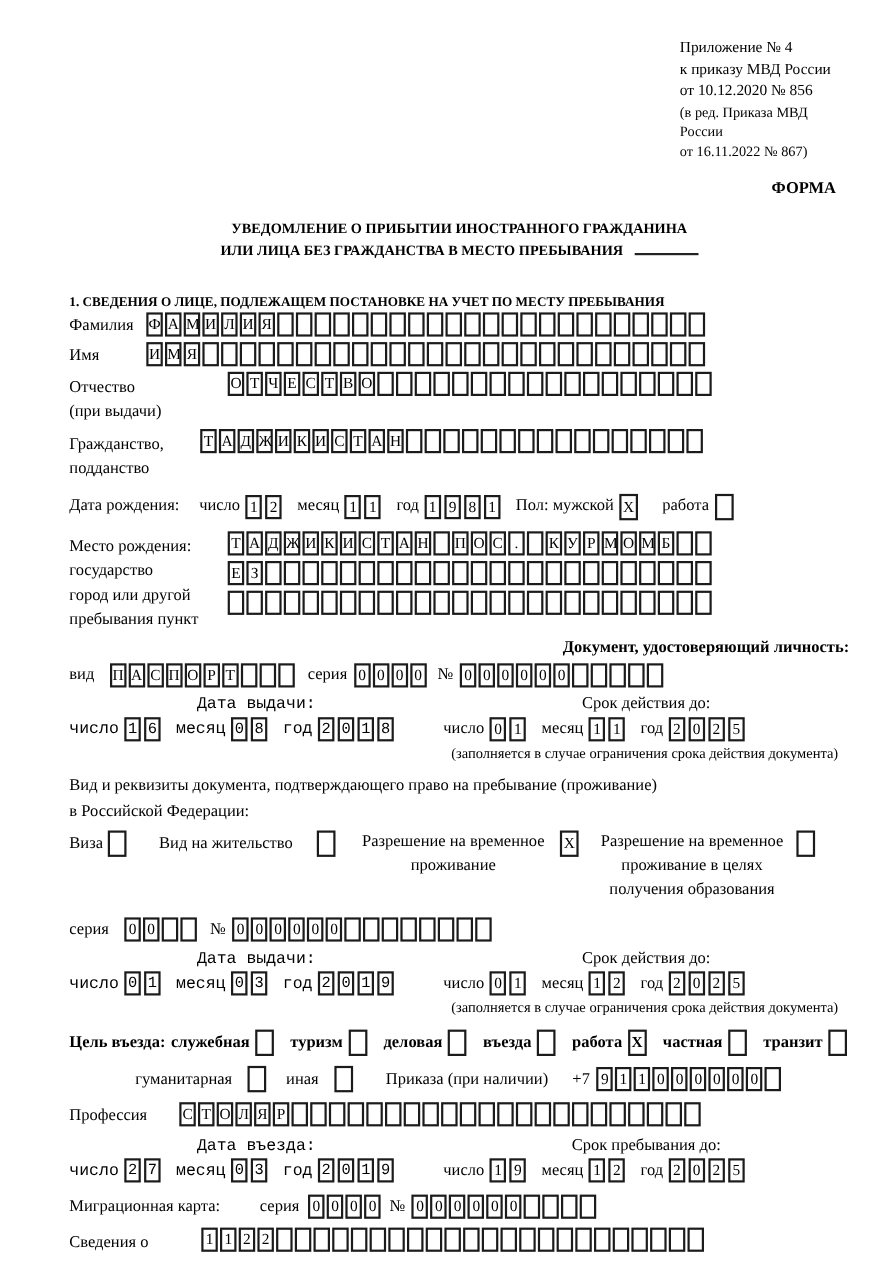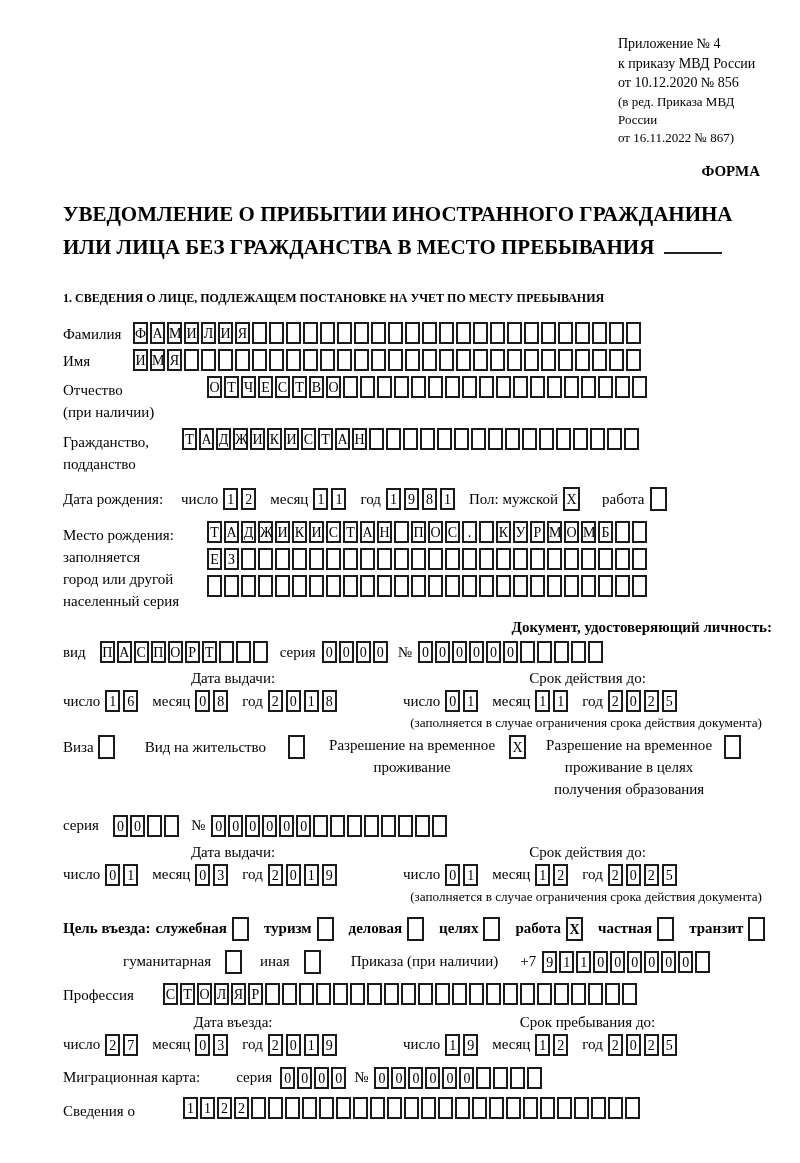--- a/index.html
+++ b/index.html
@@ -7,21 +7,21 @@
   body {
     width:800px; height:1163px; background:#ffffff; color:#000;
     font-family:"Liberation Serif","DejaVu Serif",serif; font-size:15px;
   }
   .page { position:relative; width:800px; height:1163px; padding:34px 28px 8px 63px; overflow:hidden; }
 
   .hdr { margin-left:555px; font-size:14px; line-height:1.4; }
   .hdr .small { font-size:13px; }
   .form-label { text-align:right; font-weight:bold; font-size:15px; margin:16px 12px 0 0; }
 
-  .title { text-align:left; font-weight:bold; font-size:21px; line-height:1.55; margin-top:18px; }
+  .title { text-align:center; font-weight:bold; font-size:13px; line-height:1.55; margin-top:18px; }
   .blank { display:inline-block; width:58px; border-bottom:2px solid #222; height:14px; margin-left:10px; }
 
   .sec-heading { font-weight:bold; font-size:12px; margin-top:28px; white-space:nowrap; }
 
   .row { display:flex; align-items:flex-start; margin-top:5px; }
   .lab { flex:0 0 auto; padding-top:4px; }
   .lab-col { flex:0 0 auto; line-height:22px; padding-top:3px; }
   .box-col > .boxes { margin-bottom:5px; }
 
   .boxes { display:flex; flex-wrap:nowrap; }
@@ -33,21 +33,21 @@
 
   .w70  { width:70px; }  .w144 { width:144px; } .w119 { width:119px; }
   .w100 { width:100px; } .w120 { width:120px; }
 
   .dline { display:flex; align-items:center; }
   .dline .dlab { margin-right:5px; }
   .dline .grp { display:flex; margin-right:11px; }
   .dline .grp .box { margin-right:3px; }
 
   .dgrid { display:flex; margin-top:7px; }
-  .dcol1 { flex:0 0 340px; }
+  .dcol1 { flex:0 0 340px;font-family:Liberation Mono, monospace; }
   .dcol2 { flex:1 1 auto; }
   .dcap { text-align:center; margin-bottom:3px; }
 
   .note { text-align:right; font-size:13.2px; padding-right:10px; margin-top:3px; }
 
   .center-bold { text-align:right; font-weight:bold; margin-top:7px; }
 
   .vid-row { display:flex; align-items:center; margin-top:5px; }
   .vid-row .gap { width:14px; }
 
@@ -80,21 +80,21 @@
   </div>
   <div class="form-label">ФОРМА</div>
 
   <div class="title">
     <div>УВЕДОМЛЕНИЕ О ПРИБЫТИИ ИНОСТРАННОГО ГРАЖДАНИНА</div>
     <div><span>ИЛИ ЛИЦА БЕЗ ГРАЖДАНСТВА В МЕСТО ПРЕБЫВАНИЯ</span><span class="blank"></span></div>
   </div>
 
   <div class="sec-heading">1. СВЕДЕНИЯ О ЛИЦЕ, ПОДЛЕЖАЩЕМ ПОСТАНОВКЕ НА УЧЕТ ПО МЕСТУ ПРЕБЫВАНИЯ</div>
 
-  <div class="row" style="margin-top:16px;">
+  <div class="row" style="margin-top:2px;">
     <span class="lab w70">Фамилия</span>
     <span class="boxes">
         <span class="box">Ф</span>
         <span class="box">А</span>
         <span class="box">М</span>
         <span class="box">И</span>
         <span class="box">Л</span>
         <span class="box">И</span>
         <span class="box">Я</span>
         <span class="box"></span>
@@ -155,21 +155,21 @@
         <span class="box"></span>
         <span class="box"></span>
         <span class="box"></span>
         <span class="box"></span>
       </span>
   </div>
 
   <div class="row">
     <div class="lab-col w144">
       <div>Отчество</div>
-      <div>(при наличии)</div>
+      <div>(при выдачи)</div>
     </div>
     <span class="boxes">
         <span class="box">О</span>
         <span class="box">Т</span>
         <span class="box">Ч</span>
         <span class="box">Е</span>
         <span class="box">С</span>
         <span class="box">Т</span>
         <span class="box">В</span>
         <span class="box">О</span>
@@ -255,23 +255,23 @@
       </span>
     <span class="dlab" style="margin-left:8px;">работа</span>
     <span class="grp boxes cbx">
         <span class="box"></span>
       </span>
   </div>
 
   <div class="row" style="margin-top:10px;">
     <div class="lab-col w144">
       <div>Место рождения:</div>
-      <div>заполняется</div>
+      <div>государство</div>
       <div>город или другой</div>
-      <div>населенный серия</div>
+      <div>пребывания пункт</div>
     </div>
     <div class="box-col">
       <div class="boxes">
           <span class="box">Т</span>
           <span class="box">А</span>
           <span class="box">Д</span>
           <span class="box">Ж</span>
           <span class="box">И</span>
           <span class="box">К</span>
           <span class="box">И</span>
@@ -435,20 +435,24 @@
             <span class="box">2</span>
             <span class="box">0</span>
             <span class="box">2</span>
             <span class="box">5</span>
           </span>
       </div>
     </div>
   </div>
   <div class="note">(заполняется в случае ограничения срока действия документа)</div>
 
+  <div class="intro">
+    <div>Вид и реквизиты документа, подтверждающего право на пребывание (проживание)</div>
+    <div>в Российской Федерации:</div>
+  </div>
 
   <div class="permits">
     <div class="pitem">
       <span class="plab">Виза</span>
       <span class="boxes cbx" style="margin-left:4px;">
           <span class="box"></span>
         </span>
     </div>
     <div class="pitem" style="margin-left:28px;">
       <span class="plab">Вид на жительство</span>
@@ -560,21 +564,21 @@
         <span class="box"></span>
       </span>
     <span class="plab">туризм</span>
     <span class="boxes cbx">
         <span class="box"></span>
       </span>
     <span class="plab">деловая</span>
     <span class="boxes cbx">
         <span class="box"></span>
       </span>
-    <span class="plab">целях</span>
+    <span class="plab">въезда</span>
     <span class="boxes cbx">
         <span class="box"></span>
       </span>
     <span class="plab">работа</span>
     <span class="boxes cbx">
         <span class="box">X</span>
       </span>
     <span class="plab">частная</span>
     <span class="boxes cbx">
         <span class="box"></span>

